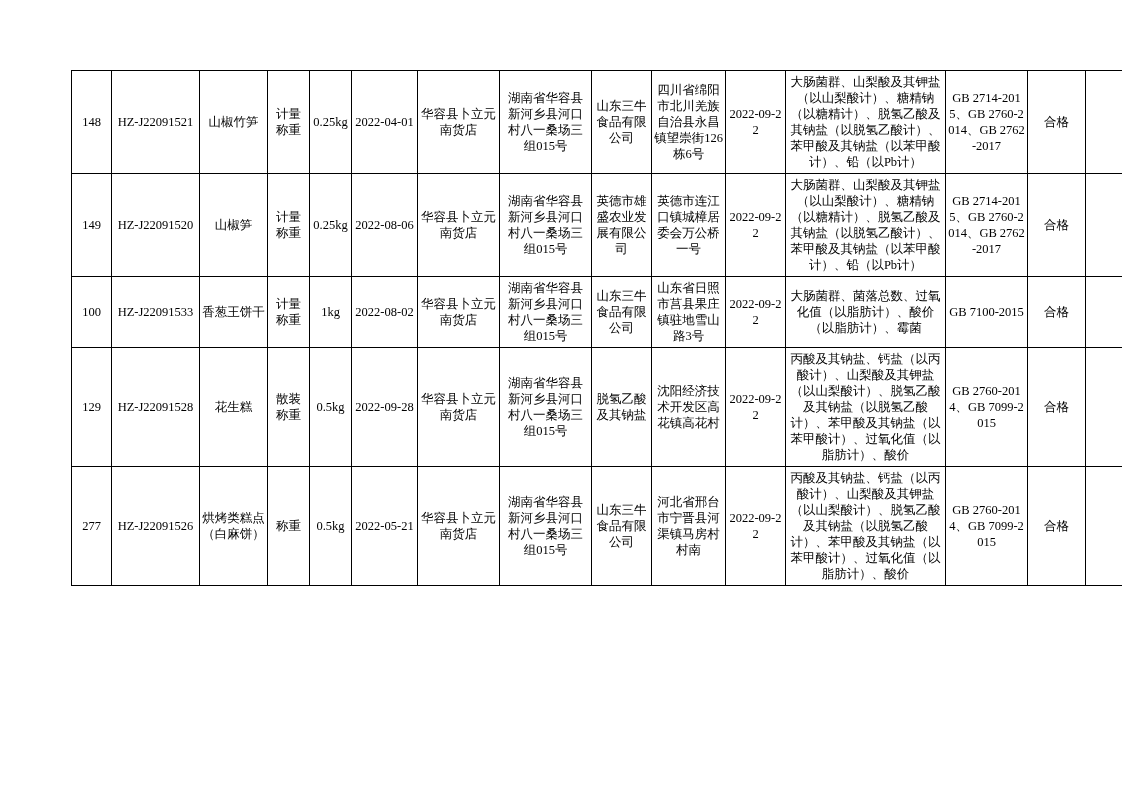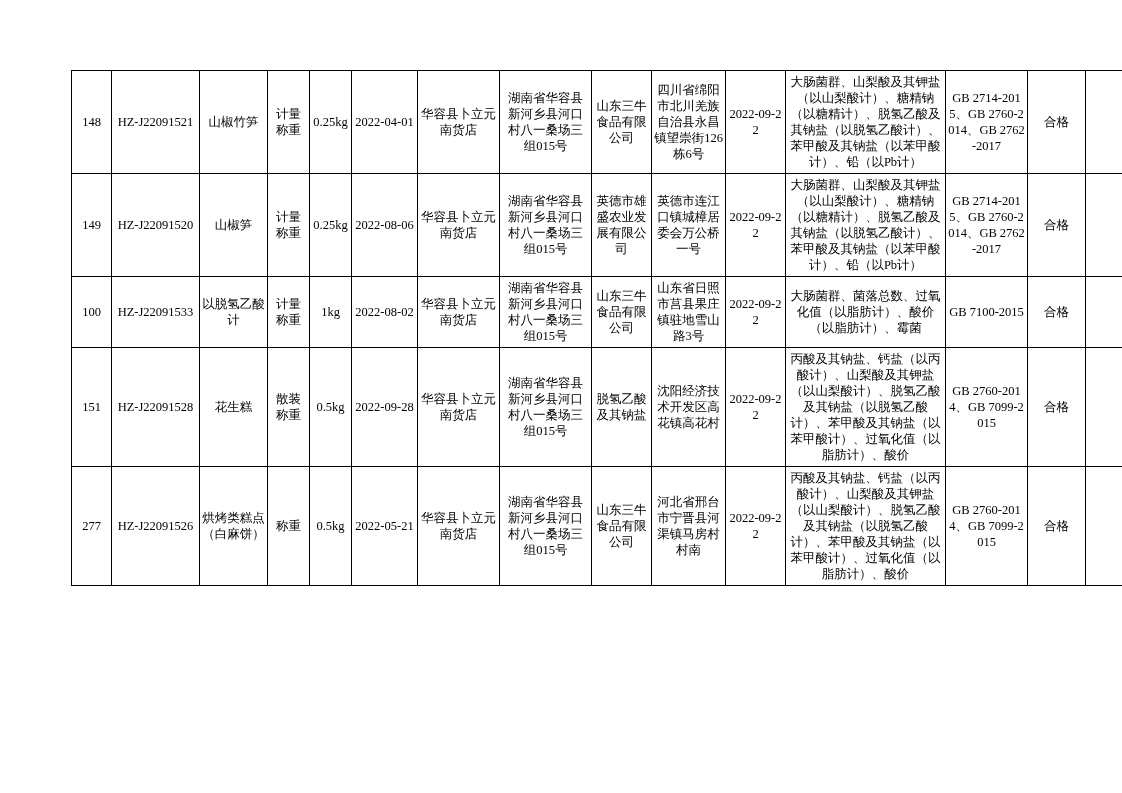--- a/index.html
+++ b/index.html
@@ -120,36 +120,36 @@
           <td>英德市连江口镇城樟居委会万公桥一号</td>
           <td>2022-09-22</td>
           <td class="items">大肠菌群、山梨酸及其钾盐（以山梨酸计）、糖精钠（以糖精计）、脱氢乙酸及其钠盐（以脱氢乙酸计）、苯甲酸及其钠盐（以苯甲酸计）、铅（以Pb计）</td>
           <td class="std">GB 2714-2015、GB 2760-2014、GB 2762-2017</td>
           <td class="result">合格</td>
           <td></td>
         </tr>
         <tr>
           <td class="idx">100</td>
           <td class="code">HZ-J22091533</td>
-          <td>以脱氢乙酸计</td>
+          <td>香葱王饼干</td>
           <td>计量称重</td>
           <td>1kg</td>
           <td>2022-08-02</td>
           <td>华容县卜立元南货店</td>
           <td>湖南省华容县新河乡县河口村八一桑场三组015号</td>
           <td>山东三牛食品有限公司</td>
           <td>山东省日照市莒县果庄镇驻地雪山路3号</td>
           <td>2022-09-22</td>
           <td class="items">大肠菌群、菌落总数、过氧化值（以脂肪计）、酸价（以脂肪计）、霉菌</td>
           <td class="std">GB 7100-2015</td>
           <td class="result">合格</td>
           <td></td>
         </tr>
         <tr>
-          <td class="idx">151</td>
+          <td class="idx">129</td>
           <td class="code">HZ-J22091528</td>
           <td>花生糕</td>
           <td>散装称重</td>
           <td>0.5kg</td>
           <td>2022-09-28</td>
           <td>华容县卜立元南货店</td>
           <td>湖南省华容县新河乡县河口村八一桑场三组015号</td>
           <td>脱氢乙酸及其钠盐</td>
           <td>沈阳经济技术开发区高花镇高花村</td>
           <td>2022-09-22</td>

